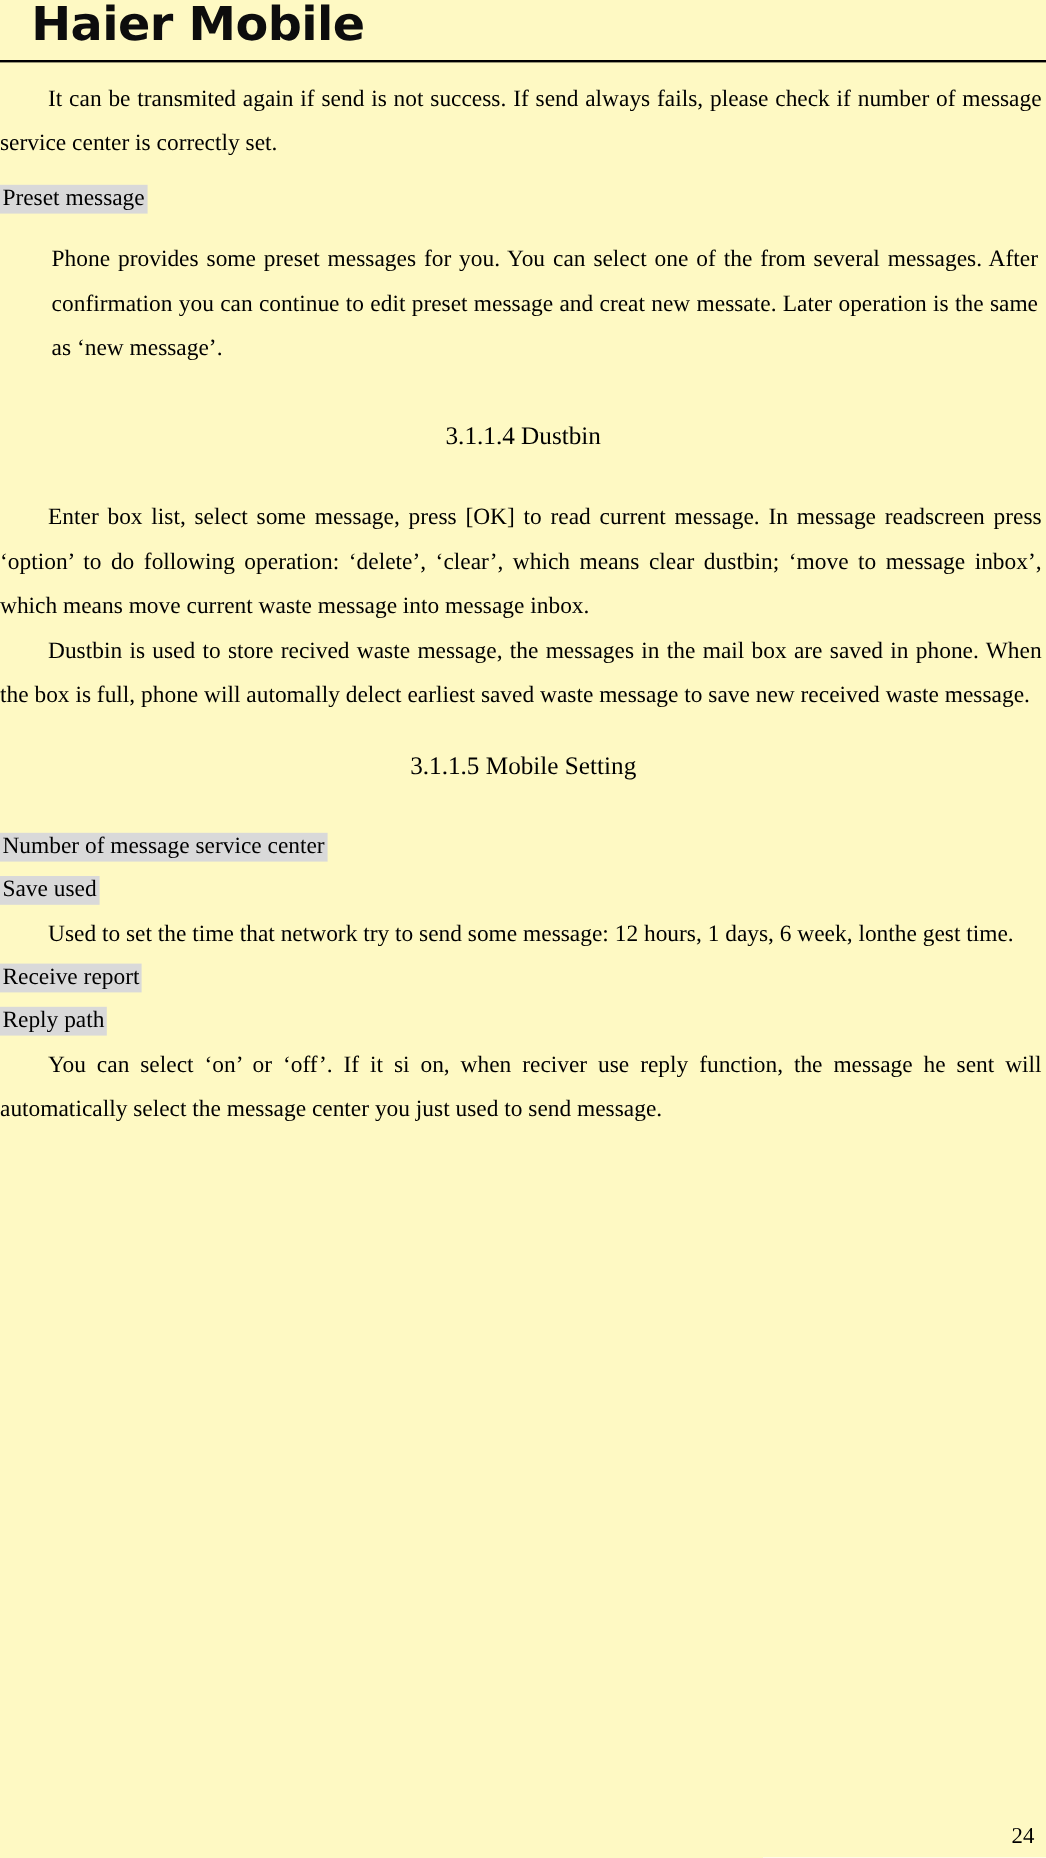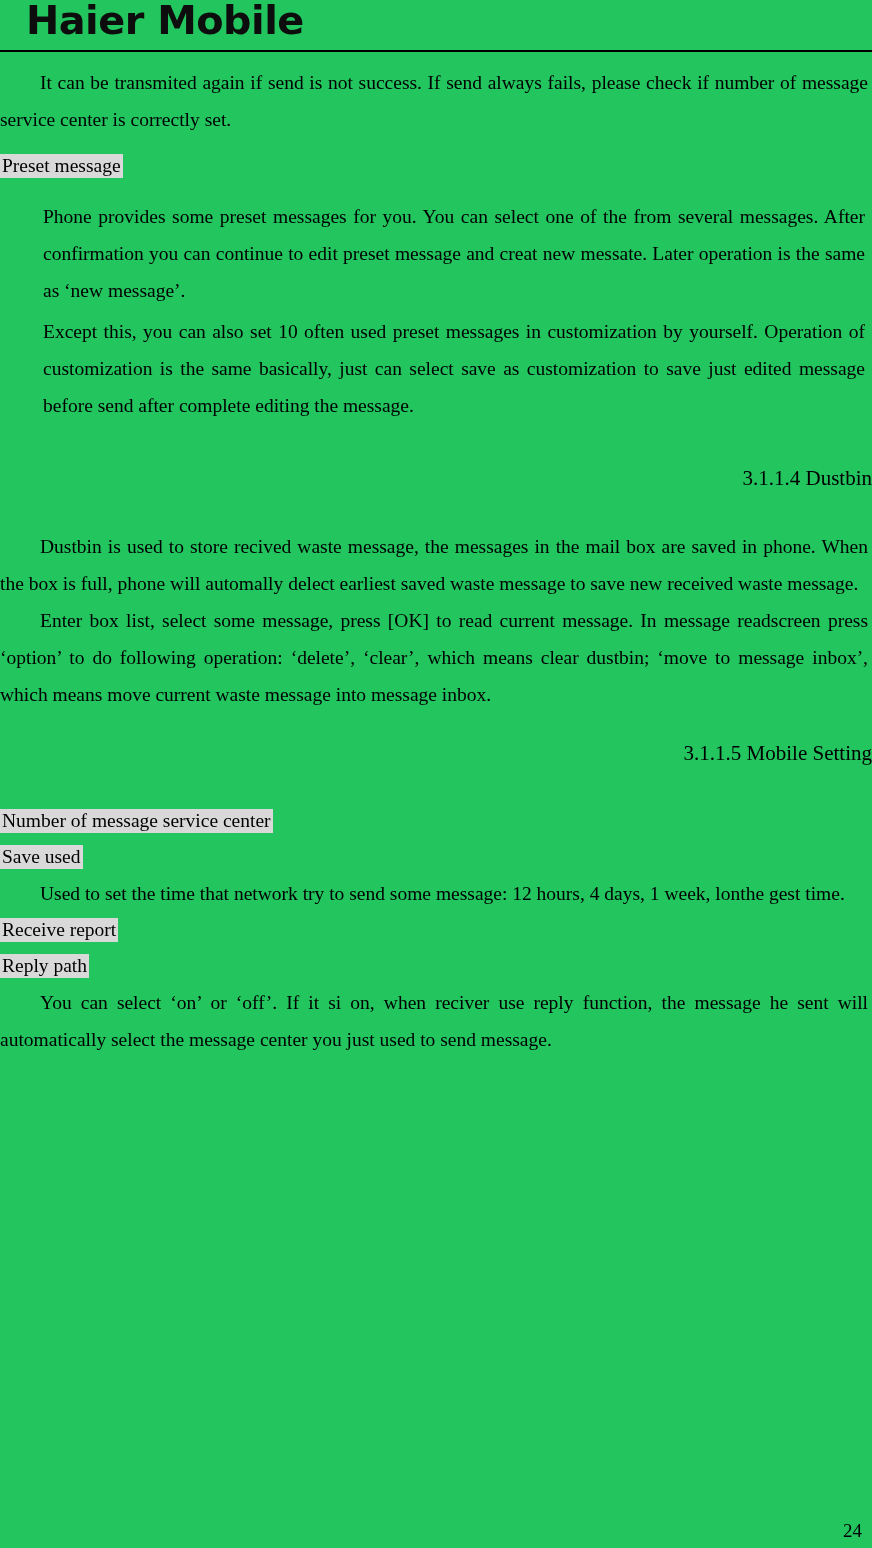--- a/index.html
+++ b/index.html
@@ -9,21 +9,21 @@
   }
   body {
     font-family: "Liberation Serif", "DejaVu Serif", serif;
     color: #000000;
   }
   .page {
     position: relative;
     width: 872px;
     height: 1548px;
     overflow: hidden;
-    background: #22c55e;
+    background: #fef9c3;
     box-sizing: border-box;
   }
 
   
   .header {
     position: absolute;
     left: 0;
     top: 0;
     width: 872px;
     height: 52px;
@@ -94,21 +94,21 @@
   .last-line-left {
     text-align-last: left;
   }
 
   
   h2.section {
     margin: 0;
     font-size: 21px;
     line-height: 40px;
     font-weight: normal;
-    text-align: right;
+    text-align: center;
   }
 
   
   .label-line {
     margin: 0;
     font-size: 19.5px;
     line-height: 36px;
     text-align: left;
   }
   .hl {
@@ -148,45 +148,44 @@
     <p class="para-full">It can be transmited again if send is not success. If send always fails, please check if number of message service center is correctly set.</p>
 
     <div class="spacer-sm"></div>
 
     <p class="label-line"><span class="hl">Preset message</span></p>
 
     <div class="spacer-sm"></div>
 
     <p class="para-indent">Phone provides some preset messages for you. You can select one of the from several messages. After confirmation you can continue to edit preset message and creat new messate. Later operation is the same as ‘new message’.</p>
 
-    <p class="para-indent last-line-left">Except this, you can also set 10 often used preset messages in customization by yourself. Operation of customization is the same basically, just can select save as customization to save just edited message before send after complete editing the message.</p>
 
     <div class="spacer-lg"></div>
 
     <h2 class="section">3.1.1.4 Dustbin</h2>
 
     <div class="spacer-lg"></div>
 
+    <p class="para-full">Enter box list, select some message, press [OK] to read current message. In message readscreen press ‘option’ to do following operation: ‘delete’, ‘clear’, which means clear dustbin; ‘move to message inbox’, which means move current waste message into message inbox.</p>
+
     <p class="para-full">Dustbin is used to store recived waste message, the messages in the mail box are saved in phone. When the box is full, phone will automally delect earliest saved waste message to save new received waste message.</p>
-
-    <p class="para-full">Enter box list, select some message, press [OK] to read current message. In message readscreen press ‘option’ to do following operation: ‘delete’, ‘clear’, which means clear dustbin; ‘move to message inbox’, which means move current waste message into message inbox.</p>
 
 
     <div class="spacer-md"></div>
 
     <h2 class="section">3.1.1.5 Mobile Setting</h2>
 
     <div class="spacer-lg"></div>
 
     <p class="label-line"><span class="hl">Number of message service center</span></p>
 
 
     <p class="label-line"><span class="hl">Save used</span></p>
 
-    <p class="para-full">Used to set the time that network try to send some message: 12 hours, 4 days, 1 week, lonthe gest time.</p>
+    <p class="para-full">Used to set the time that network try to send some message: 12 hours, 1 days, 6 week, lonthe gest time.</p>
 
     <p class="label-line"><span class="hl">Receive report</span></p>
 
 
     <p class="label-line"><span class="hl">Reply path</span></p>
 
     <p class="para-full">You can select ‘on’ or ‘off’. If it si on, when reciver use reply function, the message he sent will automatically select the message center you just used to send message.</p>
 
   </div>
 

